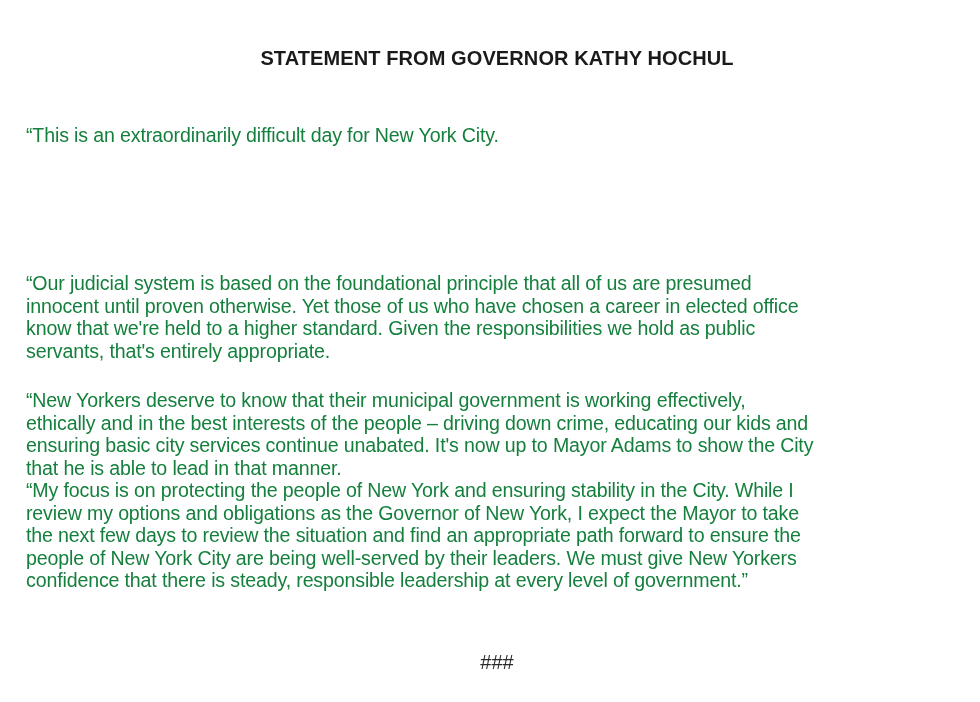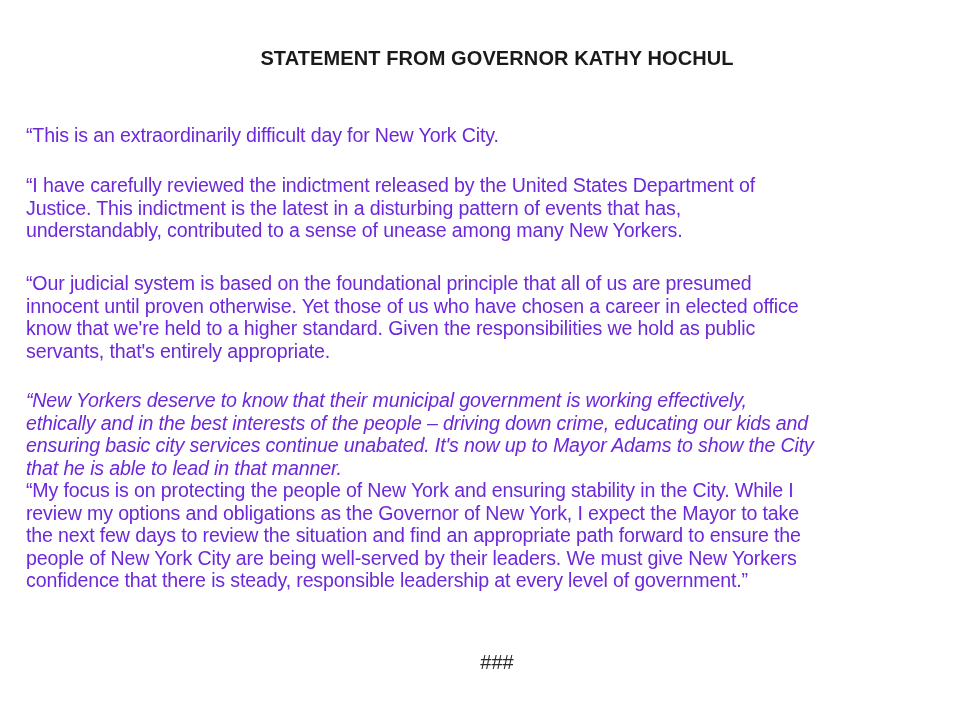--- a/index.html
+++ b/index.html
@@ -33,51 +33,48 @@
     letter-spacing: 0.1px;
     color: #1a1a1a;
     margin: 0;
   }
   .para {
     position: absolute;
     left: 26px;
     width: 950px;
     font-size: 19.6px;
     line-height: 22.5px;
-    color: #6d28d9;
+    color: #15803d;
     margin: 0;
     white-space: pre-line;
     letter-spacing: -0.15px;
   }
   .p1 { top: 124px; }
   .p2 { top: 174px; }
   .p3 { top: 272px; }
-  .p4 { top: 389px; font-style: italic; }
+  .p4 { top: 389px; }
   .p5 { top: 479px; }
   .end-mark {
     position: absolute;
     top: 651px;
     left: 0;
     width: 994px;
     text-align: center;
     font-size: 20px;
     color: #2a2a2a;
     margin: 0;
   }
 </style>
 </head>
 <body>
 
 <div class="doc">
   <h1 class="title">STATEMENT FROM GOVERNOR KATHY HOCHUL</h1>
 
   <p class="para p1">“This is an extraordinarily difficult day for New York City.</p>
-  <p class="para p2">“I have carefully reviewed the indictment released by the United States Department of
-Justice. This indictment is the latest in a disturbing pattern of events that has,
-understandably, contributed to a sense of unease among many New Yorkers.</p>
   <p class="para p3">“Our judicial system is based on the foundational principle that all of us are presumed
 innocent until proven otherwise. Yet those of us who have chosen a career in elected office
 know that we're held to a higher standard. Given the responsibilities we hold as public
 servants, that's entirely appropriate.</p>
   <p class="para p4">“New Yorkers deserve to know that their municipal government is working effectively,
 ethically and in the best interests of the people – driving down crime, educating our kids and
 ensuring basic city services continue unabated. It's now up to Mayor Adams to show the City
 that he is able to lead in that manner.</p>
   <p class="para p5">“My focus is on protecting the people of New York and ensuring stability in the City. While I
 review my options and obligations as the Governor of New York, I expect the Mayor to take

